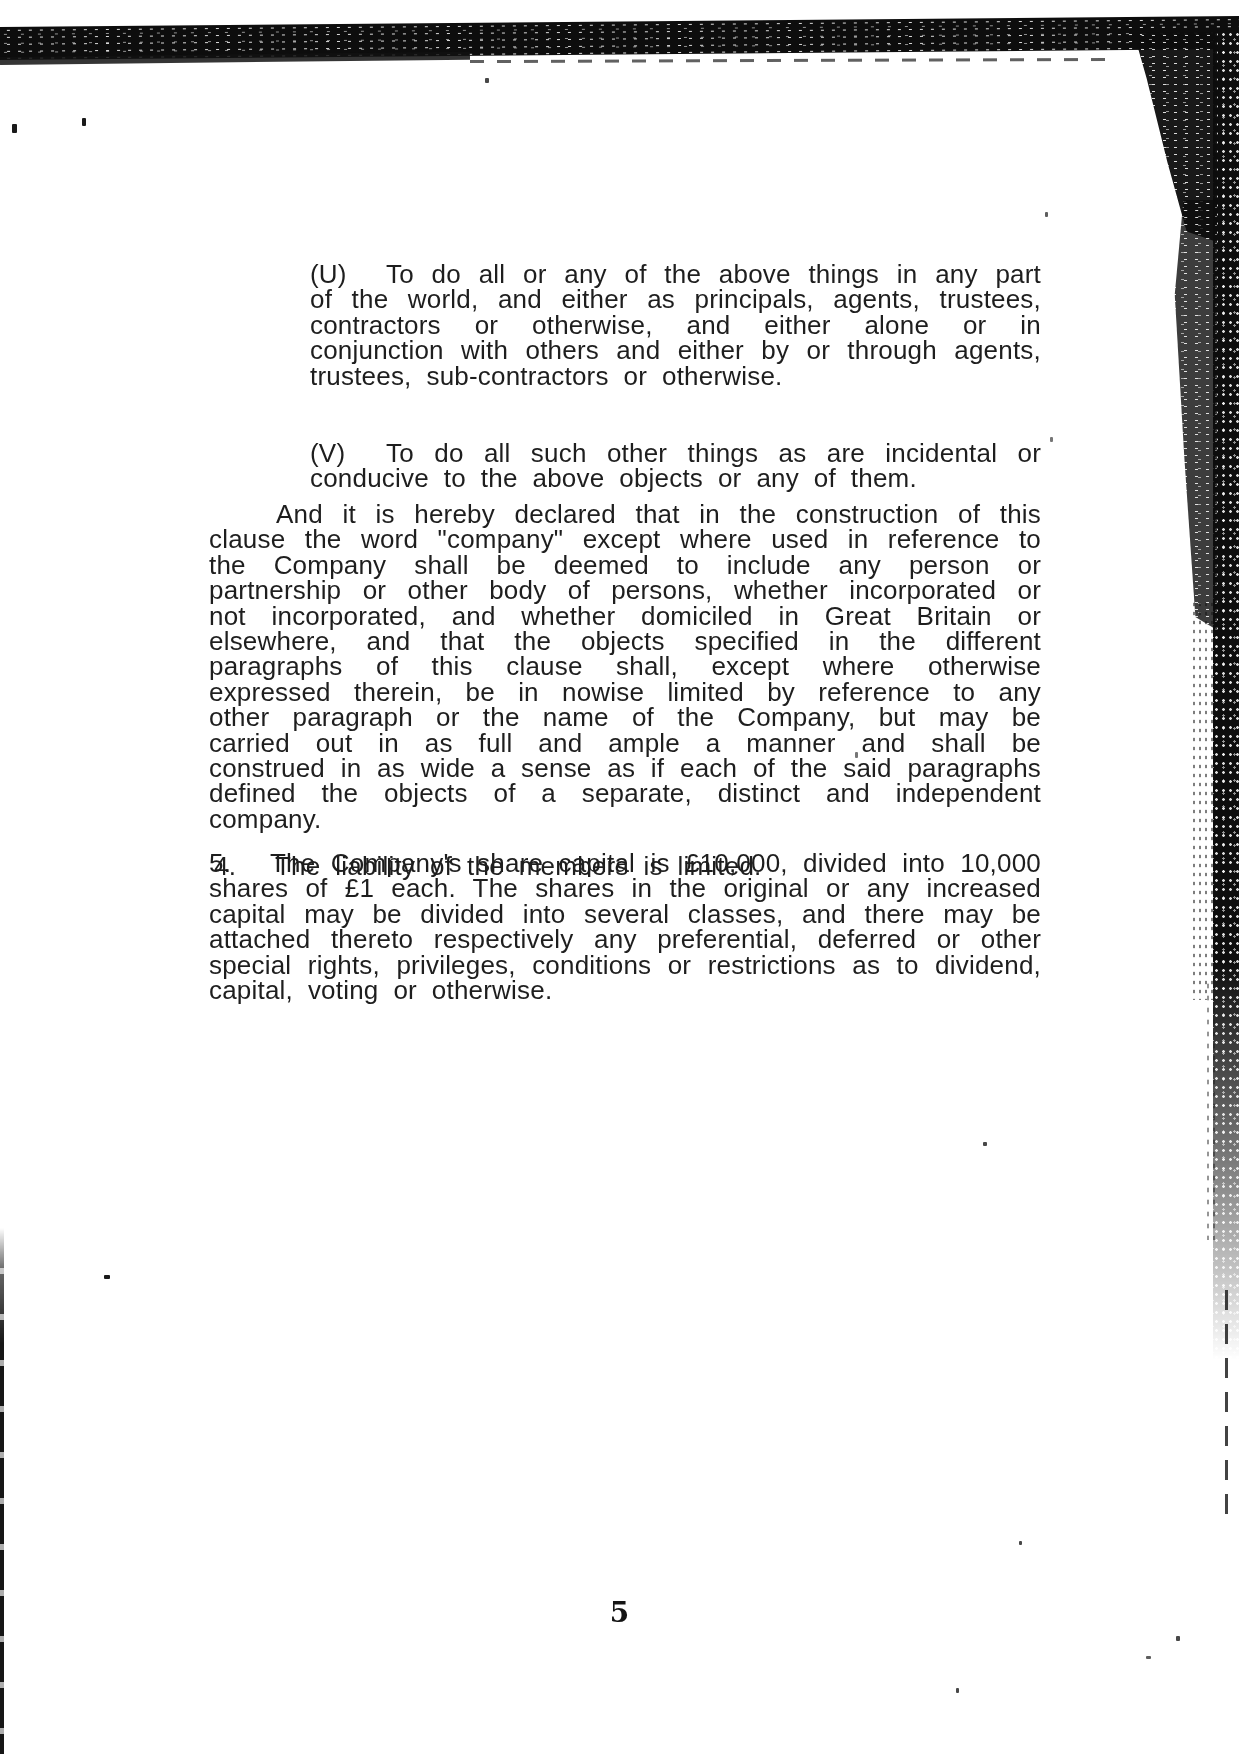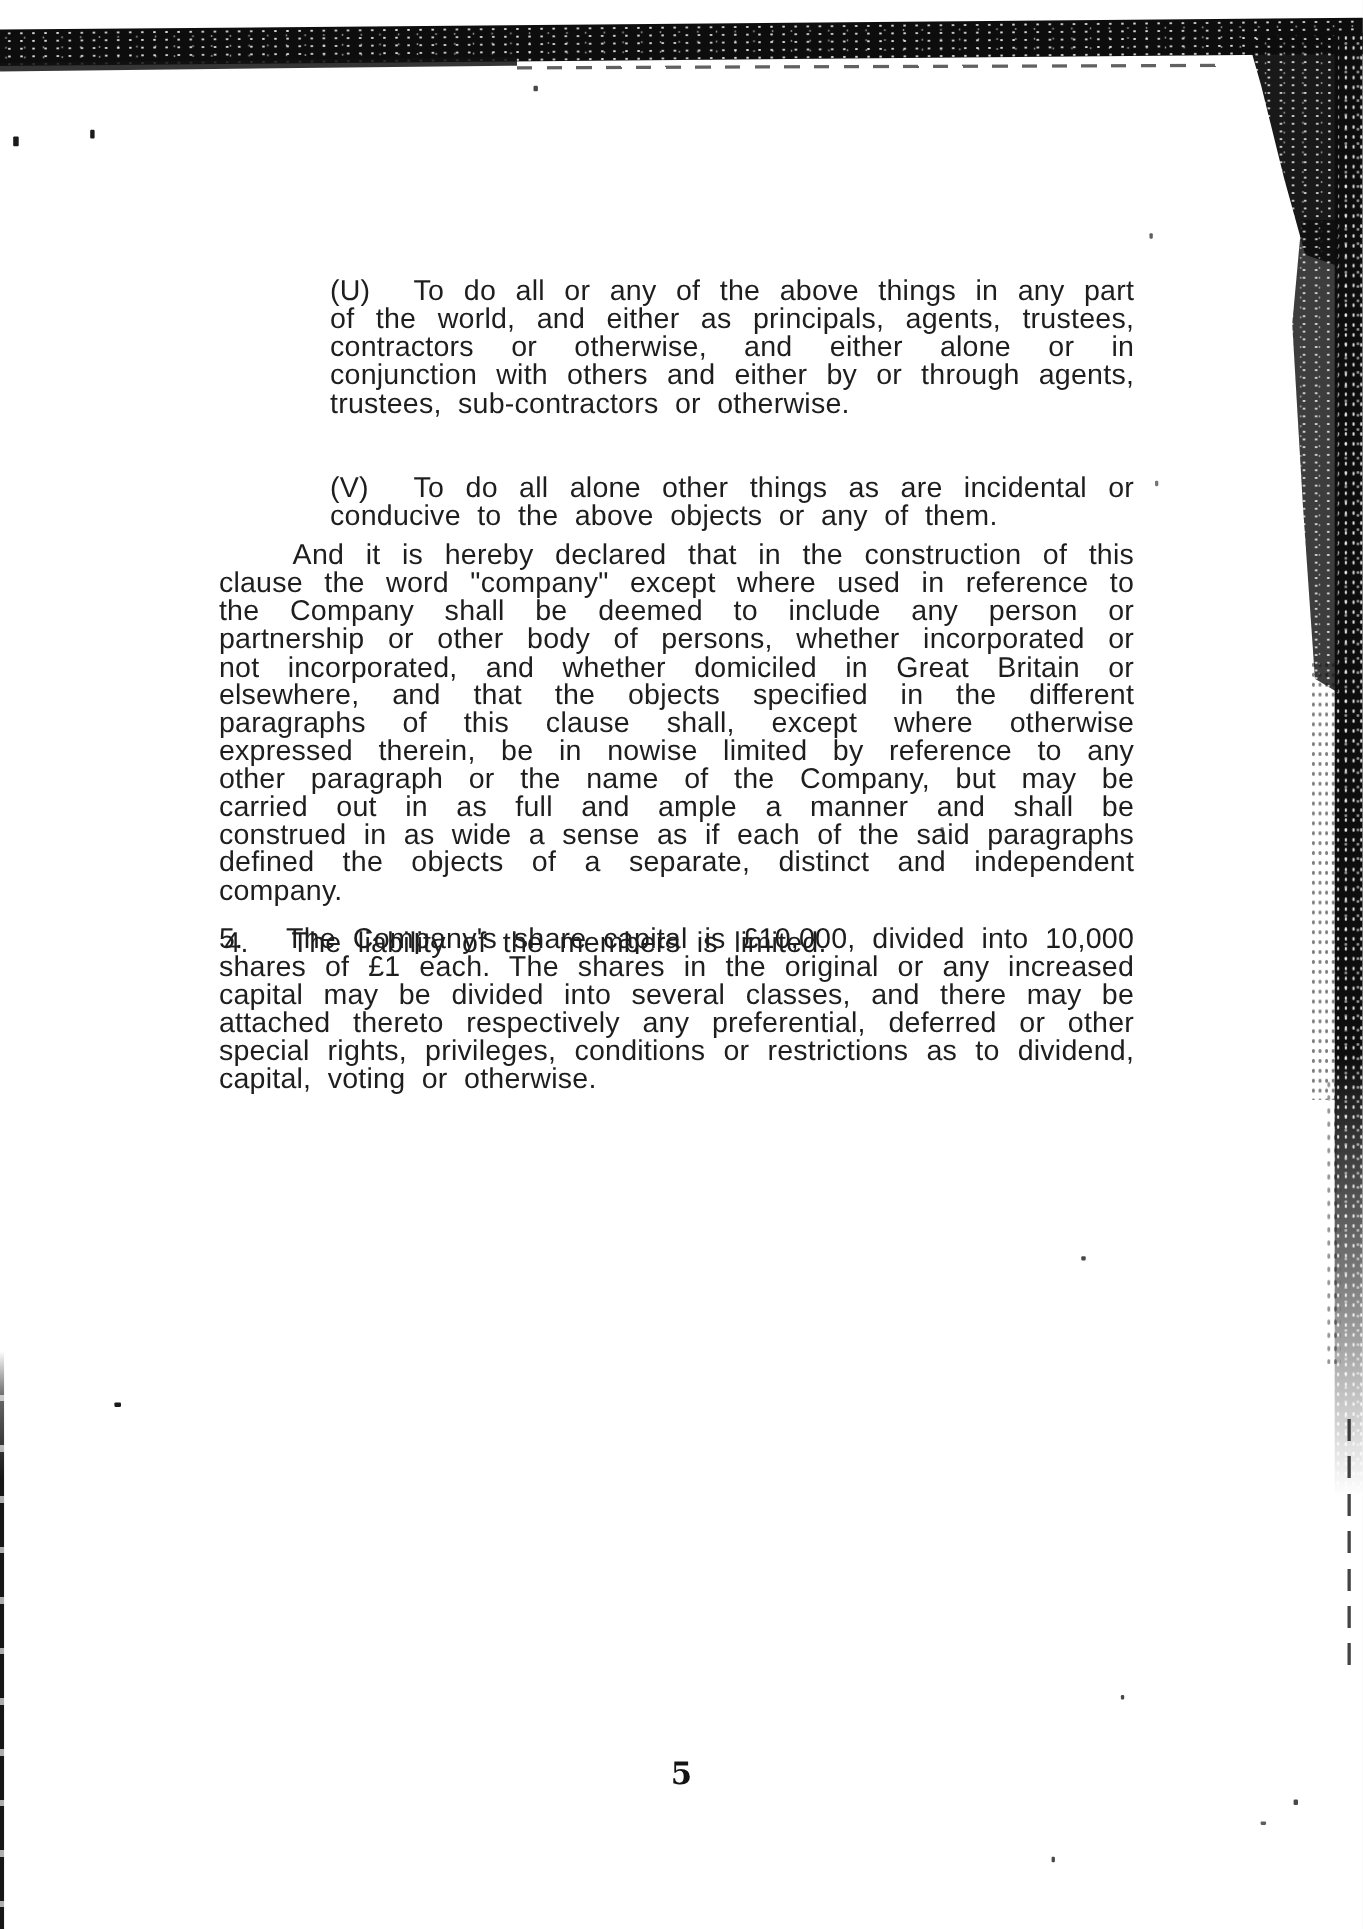--- a/index.html
+++ b/index.html
@@ -9,21 +9,21 @@
     margin:0 auto;
     background:#ffffff;
     overflow:hidden;
     font-family:"Liberation Sans","DejaVu Sans",sans-serif;
     color:#1e1e1e;
   }
 
   
   .doc-text {
     position:absolute;
-    margin:0;
+    margin:10px;
     font-size:26px;
     line-height:25.4px;
     letter-spacing:0.2px;
     word-spacing:7.5px;
     text-align:justify;
     color:#1e1e1e;
   }
   #para-u   { left:300px; top:252px; width:731px; }
   #para-v   { left:300px; top:431px; width:731px; }
   #para-decl{ left:199px; top:492px; width:832px; text-indent:67px; }
@@ -137,21 +137,21 @@
   <div class="speck s6"></div>
   <div class="speck s7"></div>
   <div class="speck s8"></div>
   <div class="speck s9"></div>
   <div class="speck s10"></div>
   <div class="speck s11"></div>
   <div class="speck s12"></div>
 
   <p id="para-u" class="doc-text"><span class="para-label">(U)</span><span>To do all or any of the above things in any part of the world, and either as principals, agents, trustees, contractors or otherwise, and either alone or in conjunction with others and either by or through agents, trustees, sub-contractors or otherwise.</span></p>
 
-  <p id="para-v" class="doc-text"><span class="para-label">(V)</span><span>To do all alone other things as are incidental or conducive to the above objects or any of them.</span></p>
+  <p id="para-v" class="doc-text"><span class="para-label">(V)</span><span>To do all such other things as are incidental or conducive to the above objects or any of them.</span></p>
 
   <p id="para-decl" class="doc-text">And it is hereby declared that in the construction of this clause the word "company" except where used in reference to the Company shall be deemed to include any person or partnership or other body of persons, whether incorporated or not incorporated, and whether domiciled in Great Britain or elsewhere, and that the objects specified in the different paragraphs of this clause shall, except where otherwise expressed therein, be in nowise limited by reference to any other paragraph or the name of the Company, but may be carried out in as full and ample a manner and shall be construed in as wide a sense as if each of the said paragraphs defined the objects of a separate, distinct and independent company.</p>
 
   <p id="para-4" class="doc-text"><span class="num-label">4.</span><span>The liability of the members is limited.</span></p>
 
   <p id="para-5" class="doc-text"><span class="num-label">5.</span><span>The Company's share capital is £10,000, divided into 10,000 shares of £1 each. The shares in the original or any increased capital may be divided into several classes, and there may be attached thereto respectively any preferential, deferred or other special rights, privileges, conditions or restrictions as to dividend, capital, voting or otherwise.</span></p>
 
   <div id="page-num">5</div>
 
 </div>

